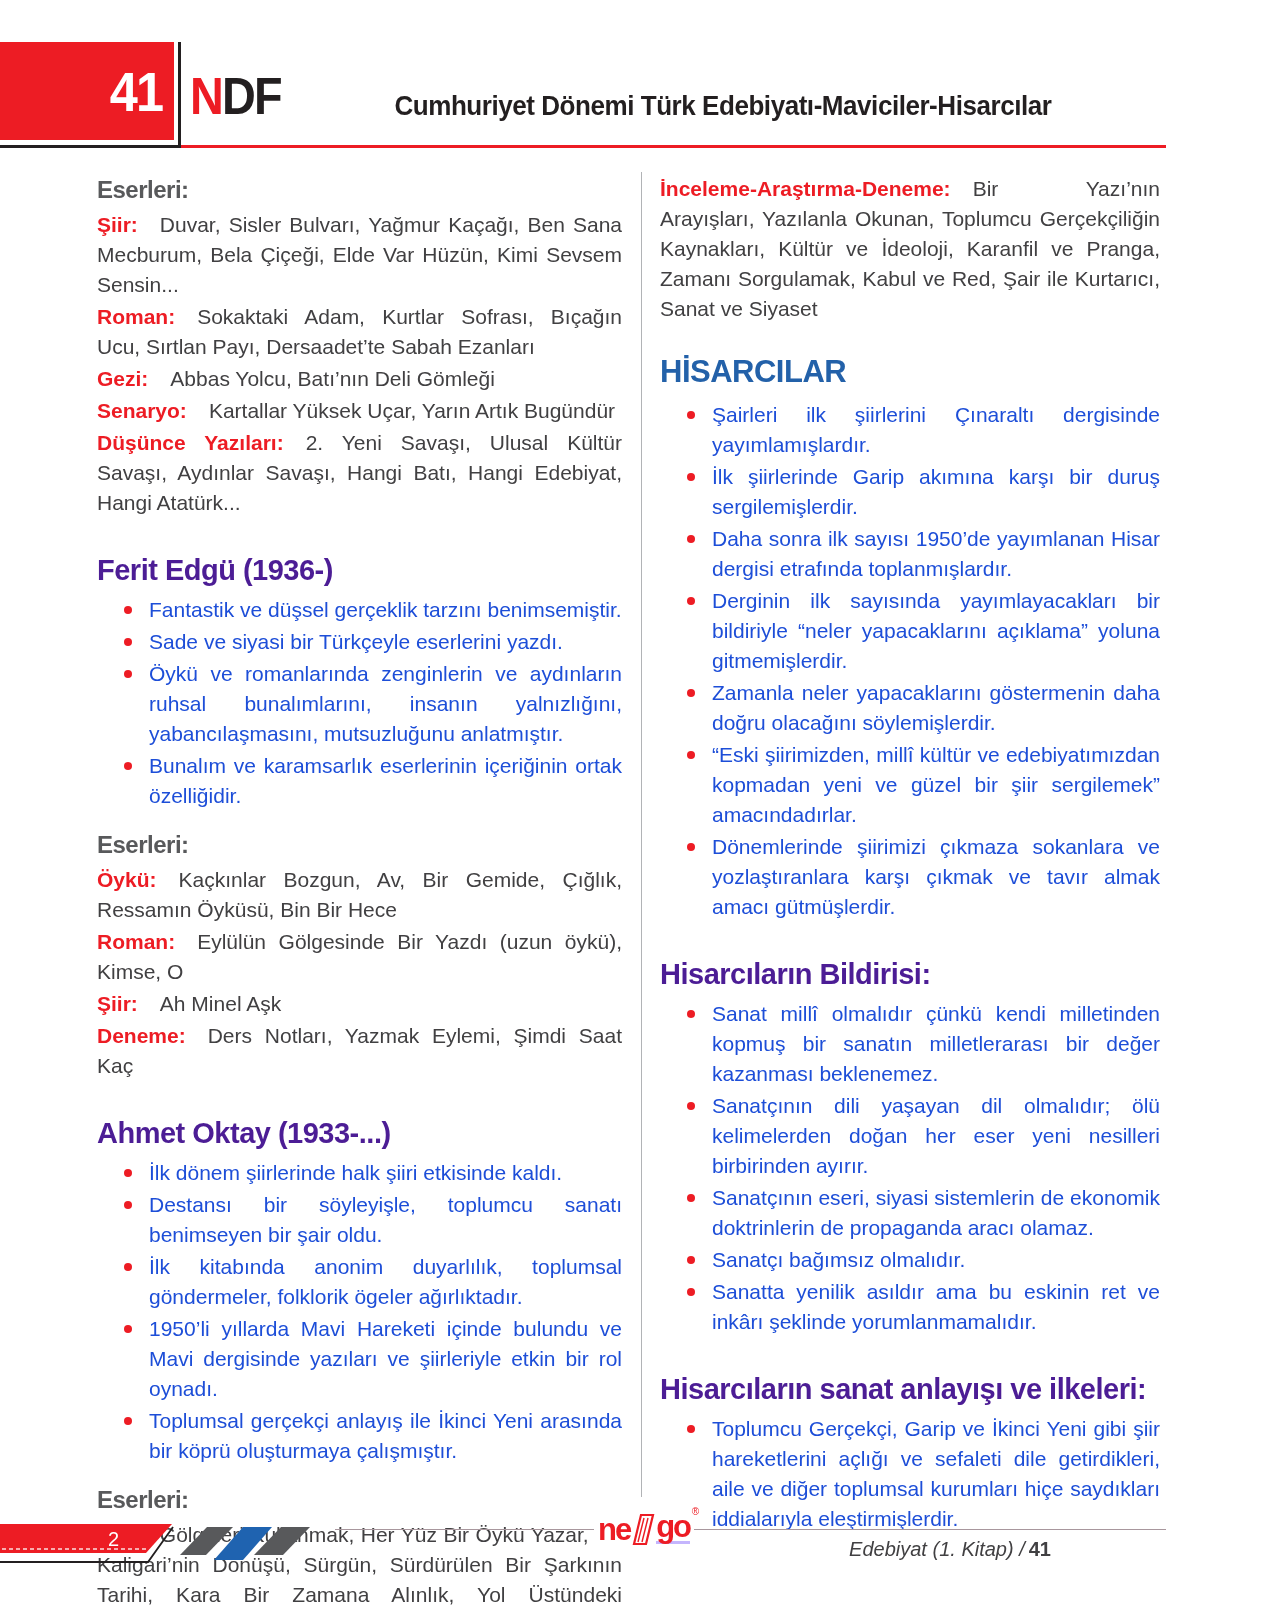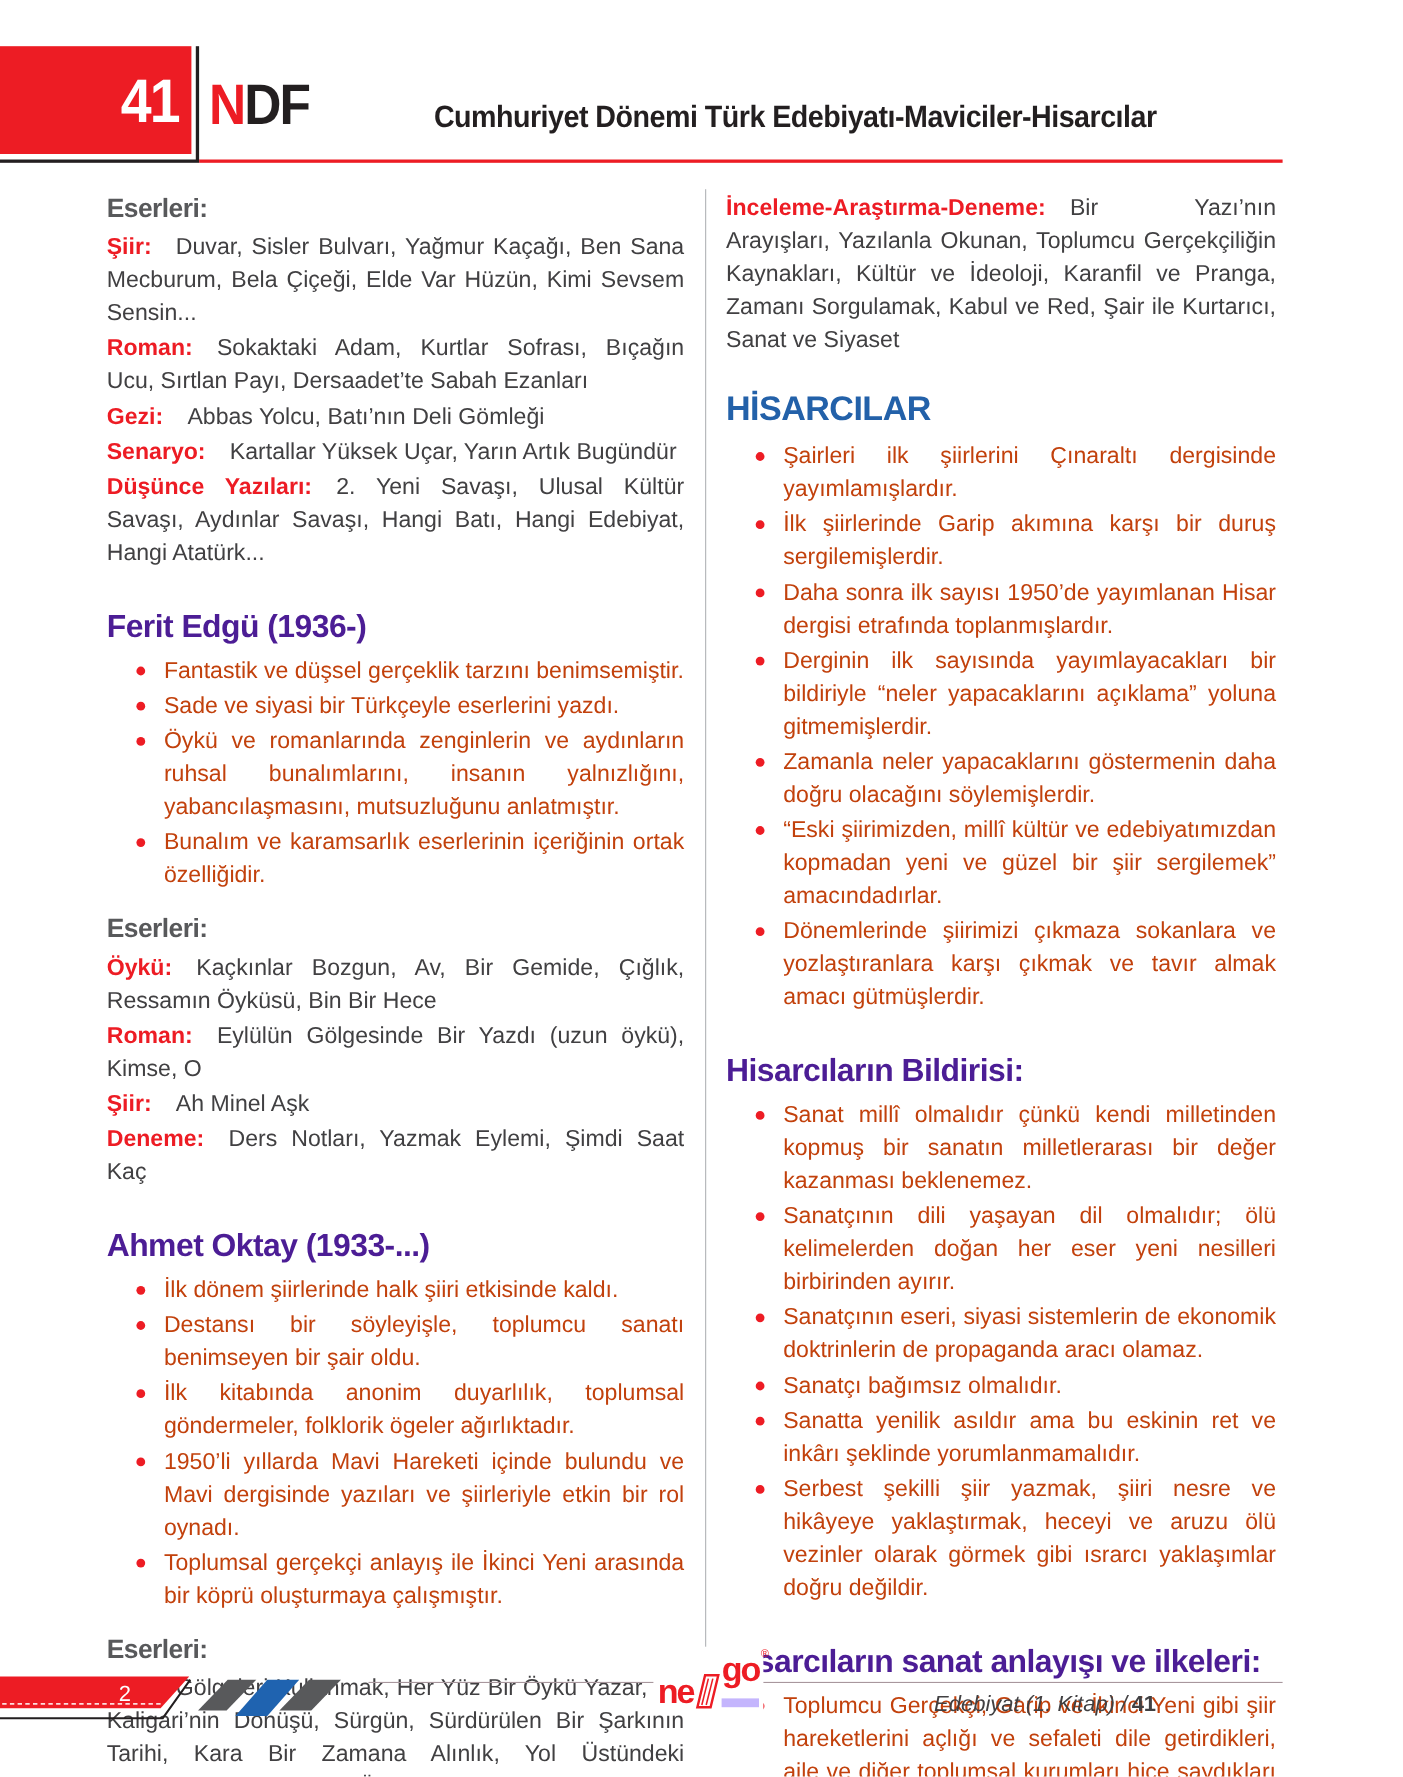--- a/index.html
+++ b/index.html
@@ -28,30 +28,30 @@
   .subheading{font-size:24px;font-weight:bold;color:#58595b;margin:20px 0 6px 0;letter-spacing:-0.5px;}
   .col > .subheading:first-child{margin-top:6px;}
   .h-magenta{font-size:29px;font-weight:bold;color:#4c1d95;margin:36px 0 8px 0;letter-spacing:-0.5px;}
   .h-blue{font-size:31px;font-weight:bold;color:#2361a9;margin:30px 0 10px 0;letter-spacing:-0.5px;}
 
   p.labeled{margin:0 0 2px 0;font-size:21px;line-height:30px;color:#414042;text-align:justify;}
   .label{color:#ed1c24;font-weight:bold;margin-right:22px;}
   .col-right > p.labeled:first-child{margin-top:4px;}
 
   ul.bullets{list-style:none;margin:2px 0 2px 0;padding:0;}
-  li.bullet-item{position:relative;padding-left:52px;margin:0 0 2px 0;font-size:21px;line-height:30px;color:#c2410c;text-align:justify;}
+  li.bullet-item{position:relative;padding-left:52px;margin:0 0 2px 0;font-size:21px;line-height:30px;color:#1d4ed8;text-align:justify;}
   li.bullet-item .dot{position:absolute;left:27px;top:11px;width:8px;height:8px;border-radius:50%;background:#ed1c24;}
 
   
   .footer-left{position:absolute;left:0;top:1522px;}
   .footer-line{position:absolute;left:335px;top:1529px;width:908px;height:1px;background:#a8979d;}
   .publisher-logo{position:absolute;left:594px;top:1497px;width:100px;height:62px;background:#fff;display:flex;align-items:center;justify-content:center;z-index:2;}
   .logo-row{display:flex;align-items:flex-end;position:relative;}
   .logo-ne,.logo-go{color:#ed1c24;font-size:31px;font-weight:bold;letter-spacing:-2px;line-height:28px;}
-  .logo-go{border-bottom:8px solid #c4b5fd;padding-bottom:12px;}
+  .logo-go{border-bottom:3px solid #c4b5fd;padding-bottom:0px;}
   .logo-reg{color:#ed1c24;font-size:10px;position:absolute;right:-9px;top:-6px;}
   .footer-right{position:absolute;right:115px;top:1538px;font-size:20px;color:#414042;white-space:nowrap;}
   .footer-right .it{font-style:italic;}
   .footer-right .bd{font-weight:bold;margin-left:4px;}
 </style>
 </head>
 <body>
 
 <div class="page">
 
@@ -108,21 +108,20 @@
         <li class="bullet-item"><span class="dot"></span><span class="btext">“Eski şiirimizden, millî kültür ve edebiyatımızdan kopmadan yeni ve güzel bir şiir sergilemek” amacındadırlar.</span></li>
         <li class="bullet-item"><span class="dot"></span><span class="btext">Dönemlerinde şiirimizi çıkmaza sokanlara ve yozlaştıranlara karşı çıkmak ve tavır almak amacı gütmüşlerdir.</span></li>
       </ul>
       <div class="h-magenta">Hisarcıların Bildirisi:</div>
       <ul class="bullets">
         <li class="bullet-item"><span class="dot"></span><span class="btext">Sanat millî olmalıdır çünkü kendi milletinden kopmuş bir sanatın milletlerarası bir değer kazanması beklenemez.</span></li>
         <li class="bullet-item"><span class="dot"></span><span class="btext">Sanatçının dili yaşayan dil olmalıdır; ölü kelimelerden doğan her eser yeni nesilleri birbirinden ayırır.</span></li>
         <li class="bullet-item"><span class="dot"></span><span class="btext">Sanatçının eseri, siyasi sistemlerin de ekonomik doktrinlerin de propaganda aracı olamaz.</span></li>
         <li class="bullet-item"><span class="dot"></span><span class="btext">Sanatçı bağımsız olmalıdır.</span></li>
         <li class="bullet-item"><span class="dot"></span><span class="btext">Sanatta yenilik asıldır ama bu eskinin ret ve inkârı şeklinde yorumlanmamalıdır.</span></li>
-        <li class="bullet-item"><span class="dot"></span><span class="btext">Serbest şekilli şiir yazmak, şiiri nesre ve hikâyeye yaklaştırmak, heceyi ve aruzu ölü vezinler olarak görmek gibi ısrarcı yaklaşımlar doğru değildir.</span></li>
       </ul>
       <div class="h-magenta">Hisarcıların sanat anlayışı ve ilkeleri:</div>
       <ul class="bullets">
         <li class="bullet-item"><span class="dot"></span><span class="btext">Toplumcu Gerçekçi, Garip ve İkinci Yeni gibi şiir hareketlerini açlığı ve sefaleti dile getirdikleri, aile ve diğer toplumsal kurumları hiçe saydıkları iddialarıyla eleştirmişlerdir.</span></li>
       </ul>
     </div>
 
   <svg class="footer-left" width="340" height="44" viewBox="0 0 340 44">
     <polygon points="0,2 172,2 146,31 0,31" fill="#ed1c24"></polygon>
     <line x1="2" y1="27" x2="146" y2="27" stroke="#ffffff" stroke-width="1.6" stroke-dasharray="4,3" opacity="0.85"></line>

